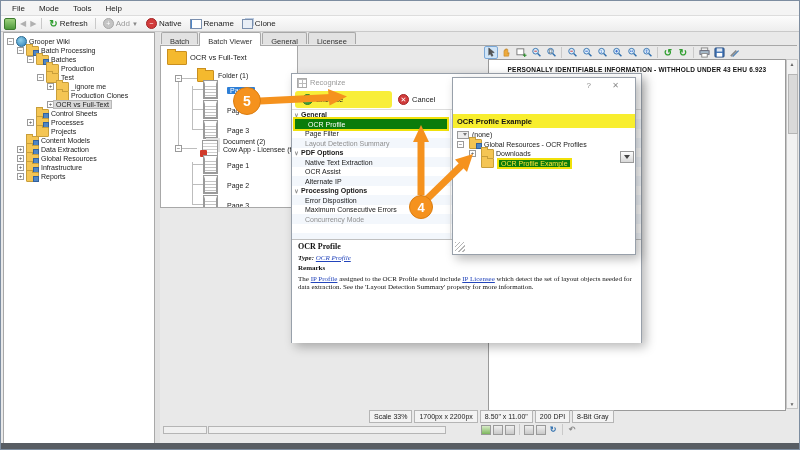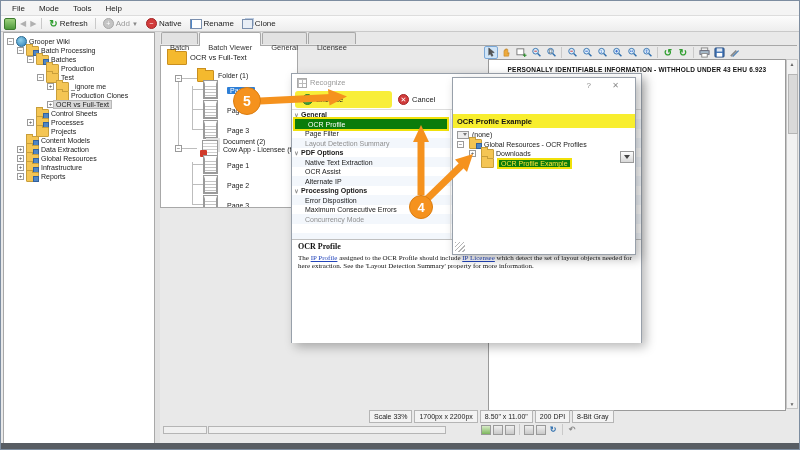--- a/index.html
+++ b/index.html
@@ -27,21 +27,21 @@
   .expspace{width:7px;flex:none}
   .ico{width:11px;height:8px;background:#f4c554;border:1px solid #c89e3a;border-radius:1px;position:relative;flex:none;margin:0 2px}
   .ico::before{content:"";position:absolute;left:-1px;top:-3px;width:5px;height:2px;background:#f4c554;border:1px solid #c89e3a;border-bottom:none}
   .ico.blue::after{content:"";position:absolute;right:-1px;bottom:-1px;width:4px;height:4px;background:#4f86c6;border:1px solid #33619c}
   .ico.globe{width:9px;height:9px;border-radius:50%;background:radial-gradient(circle at 40% 35%,#8fd0ea,#2f7fb8);border-color:#27688f}
   .ico.globe::before{display:none}
   .sel-gray{background:#d8d8d8;outline:1px solid #b8b8b8;padding:0 2px}
 
   .splitter{position:absolute;left:154px;top:31px;width:5px;height:412px;background:#e2e2e2}
   .tabs{position:absolute;left:160px;top:31px;height:14px;display:flex;font-size:7.5px;z-index:2}
-  .tab{padding:10px 8px 0 8px;background:#e2e2e2;border:1px solid #a8a8a8;border-bottom:none;margin-right:1px;border-radius:2px 2px 0 0;color:#333;height:12px;box-sizing:border-box}
+  .tab{padding:4px 8px 0 8px;background:#e2e2e2;border:1px solid #a8a8a8;border-bottom:none;margin-right:1px;border-radius:2px 2px 0 0;color:#333;height:12px;box-sizing:border-box}
   .tab.active{background:#fff;height:14px}
   .paneline{position:absolute;left:159px;top:44px;right:2px;height:1px;background:#a8a8a8}
 
   .batchpane{position:absolute;left:159px;top:45px;width:138px;height:162px;background:#fff;border:1px solid #a8a8a8;border-top:none;box-sizing:border-box;overflow:hidden}
   .bt-abs{position:absolute;white-space:nowrap;font-size:7px;color:#1a1a1a}
   .bfold{position:absolute;background:#f4b92e;border:1px solid #c98f1f;border-radius:1px}
   .bfold::before{content:"";position:absolute;left:-1px;top:-3px;width:7px;height:2px;background:#f4b92e;border:1px solid #c98f1f;border-bottom:none}
   .thumb{position:absolute;width:13px;height:17px;background:#fff;border:1px solid #9a9a9a;border-top:3px solid #fff;outline:1px solid #9a9a9a;background-image:repeating-linear-gradient(180deg,#fff 0 2px,#c4c4c4 2px 3px);box-sizing:border-box}
   .plabel{position:absolute;font-size:7px;color:#1a1a1a}
   .plabel.sel{background:#2e7fd6;color:#fff;padding:0 3px;border-radius:1px}
@@ -468,21 +468,23 @@
         <span style="width: 13px; flex: 0 0 auto;"></span>
         <span>Maximum Consecutive Errors</span>
       </div>
       <div class="grow muted" style="top: 104.5px;">
         <span style="width: 13px; flex: 0 0 auto;"></span>
         <span>Concurrency Mode</span>
       </div>
     </div>
   <div class="desc">
     <div class="dh">OCR Profile</div>
-    <p><span>The </span><span class="lnk">IP Profile</span><span> assigned to the OCR Profile should include </span><span class="lnk">IP Licensee</span><span> which detect the set of layout objects needed for here extraction. See the 'Layout Detection Summary' property for more information.</span></p>
+    <div class="dt"><b>Type:</b> <span class="lnk">OCR Profile</span></div>
+    <div class="rm">Remarks</div>
+    <p><span>The </span><span class="lnk">IP Profile</span><span> assigned to the OCR Profile should include </span><span class="lnk">IP Licensee</span><span> which detect the set of layout objects needed for data extraction. See the 'Layout Detection Summary' property for more information.</span></p>
   </div>
 </div>
 
 <div class="popup">
   <span class="phelp" style="right:44px">?</span>
   <span class="phelp" style="right:16px">✕</span>
   <div class="pval">
       <span>OCR Profile Example</span>
     <span class="combobtn" style="top:37px">
         <i></i>

